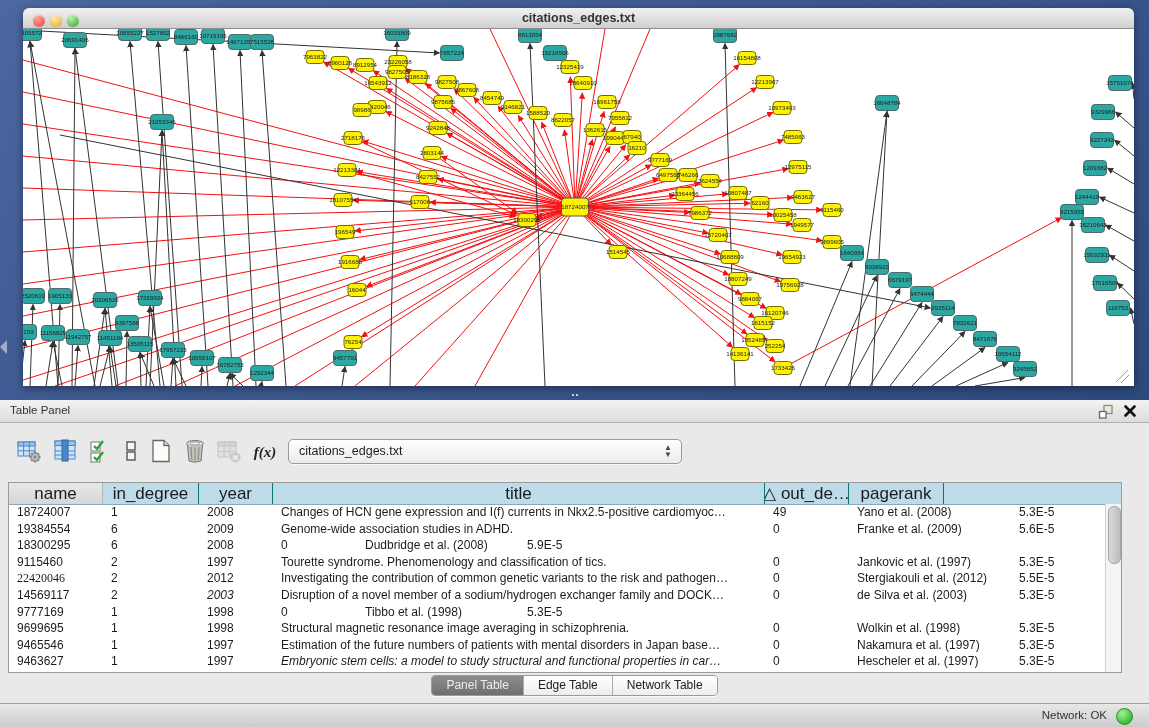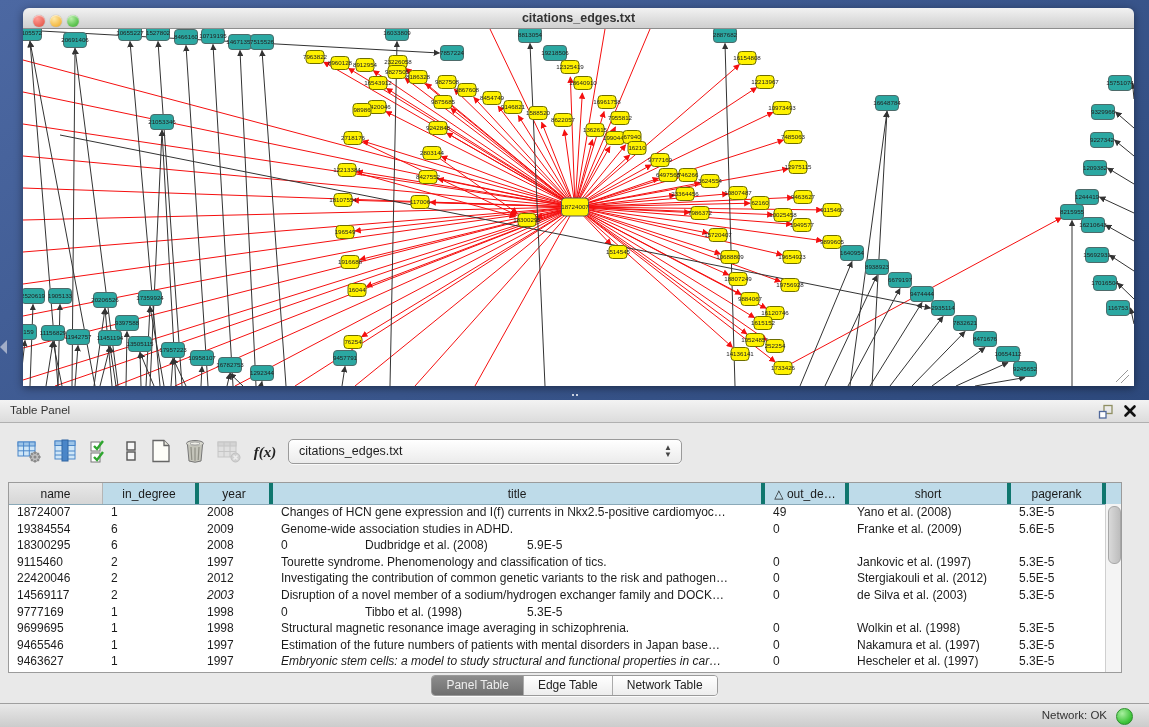--- a/index.html
+++ b/index.html
@@ -45,23 +45,23 @@
   .combo{position:absolute;left:288px;top:3px;width:392px;height:23px;
     border:1px solid #9a9a9a;border-radius:5px;
     background:linear-gradient(#ffffff,#ebebeb);box-shadow:0 1px 0 rgba(255,255,255,.7);}
   .combo .combo-label{position:absolute;left:10px;top:4px;font-size:12.5px;color:#1d1d1d;}
   .combo .stepper{position:absolute;right:9px;top:4px;font-size:8px;line-height:7px;
     color:#444;text-align:center;}
 
   .table-frame{position:absolute;left:8px;top:82px;width:1112px;height:189px;
     background:#fff;border:1px solid #9b9b9b;overflow:hidden;}
   .thead{display:flex;height:21px;background:#bedbe9;border-bottom:1px solid #8aa9b8;
-    font-size:12px;color:#1b1b1b;}
+    font-size:17px;color:#1b1b1b;}
   .th{display:flex;align-items:center;justify-content:center;
-    border-right:4px solid #0f766e;overflow:hidden;white-space:nowrap;box-sizing:border-box;}
+    border-right:1px solid #0f766e;overflow:hidden;white-space:nowrap;box-sizing:border-box;}
   .th.key{background:linear-gradient(#e8e8e8,#d6d6d6);border-right:1px solid #b5b5b5;}
   .tbody{position:absolute;left:0;top:21px;right:15px;bottom:0;overflow:hidden;}
   .trow{display:flex;height:16.6px;line-height:16.6px;font-size:12px;color:#1c1c1c;}
   .td{padding-left:8px;overflow:hidden;white-space:nowrap;box-sizing:border-box;}
   .vscroll{position:absolute;right:0;top:21px;bottom:0;width:15px;
     background:#f4f4f4;border-left:1px solid #cfcfcf;}
   .vthumb{position:absolute;left:1.5px;top:2px;width:11px;height:56px;border-radius:6px;
     background:linear-gradient(90deg,#d9d9d9,#bdbdbd);border:1px solid #a7a7a7;}
 
   .tabs-bar{position:absolute;left:0;top:275px;width:100%;display:flex;justify-content:center;}
@@ -836,21 +836,20 @@
       </div>
     </div>
 
     <div class="table-frame">
       <div class="thead" id="thead">
           <div class="th key" style="width: 94px;">name</div>
           <div class="th" style="width: 96px;">in_degree</div>
           <div class="th" style="width: 74px;">year</div>
           <div class="th" style="width: 492px;">title</div>
           <div class="th" style="width: 84px;">△ out_de…</div>
-          <div class="th" style="width: 162px;">short</div>
           <div class="th" style="width: 95px;">pagerank</div>
         </div>
       <div class="tbody" id="tbody">
           <div class="trow">
             <div class="td" style="width: 94px;">18724007</div>
             <div class="td" style="width: 96px;">1</div>
             <div class="td" style="width: 74px;">2008</div>
             <div class="td" style="width: 492px;">Changes of HCN gene expression and I(f) currents in Nkx2.5-positive cardiomyoc…</div>
             <div class="td" style="width: 84px;">49</div>
             <div class="td" style="width: 162px;">Yano et al. (2008)</div>
@@ -876,21 +875,21 @@
           <div class="trow">
             <div class="td" style="width: 94px;">9115460</div>
             <div class="td" style="width: 96px;">2</div>
             <div class="td" style="width: 74px;">1997</div>
             <div class="td" style="width: 492px;">Tourette syndrome. Phenomenology and classification of tics.</div>
             <div class="td" style="width: 84px;">0</div>
             <div class="td" style="width: 162px;">Jankovic et al. (1997)</div>
             <div class="td" style="width: 95px;">5.3E-5</div>
           </div>
           <div class="trow">
-            <div class="td" style="width: 94px;">22420046</div>
+            <div class="td" style="width: 94px; font-family: Liberation Serif, serif;">22420046</div>
             <div class="td" style="width: 96px;">2</div>
             <div class="td" style="width: 74px;">2012</div>
             <div class="td" style="width: 492px;">Investigating the contribution of common genetic variants to the risk and pathogen…</div>
             <div class="td" style="width: 84px;">0</div>
             <div class="td" style="width: 162px;">Stergiakouli et al. (2012)</div>
             <div class="td" style="width: 95px;">5.5E-5</div>
           </div>
           <div class="trow">
             <div class="td" style="width: 94px;">14569117</div>
             <div class="td" style="width: 96px;">2</div>

